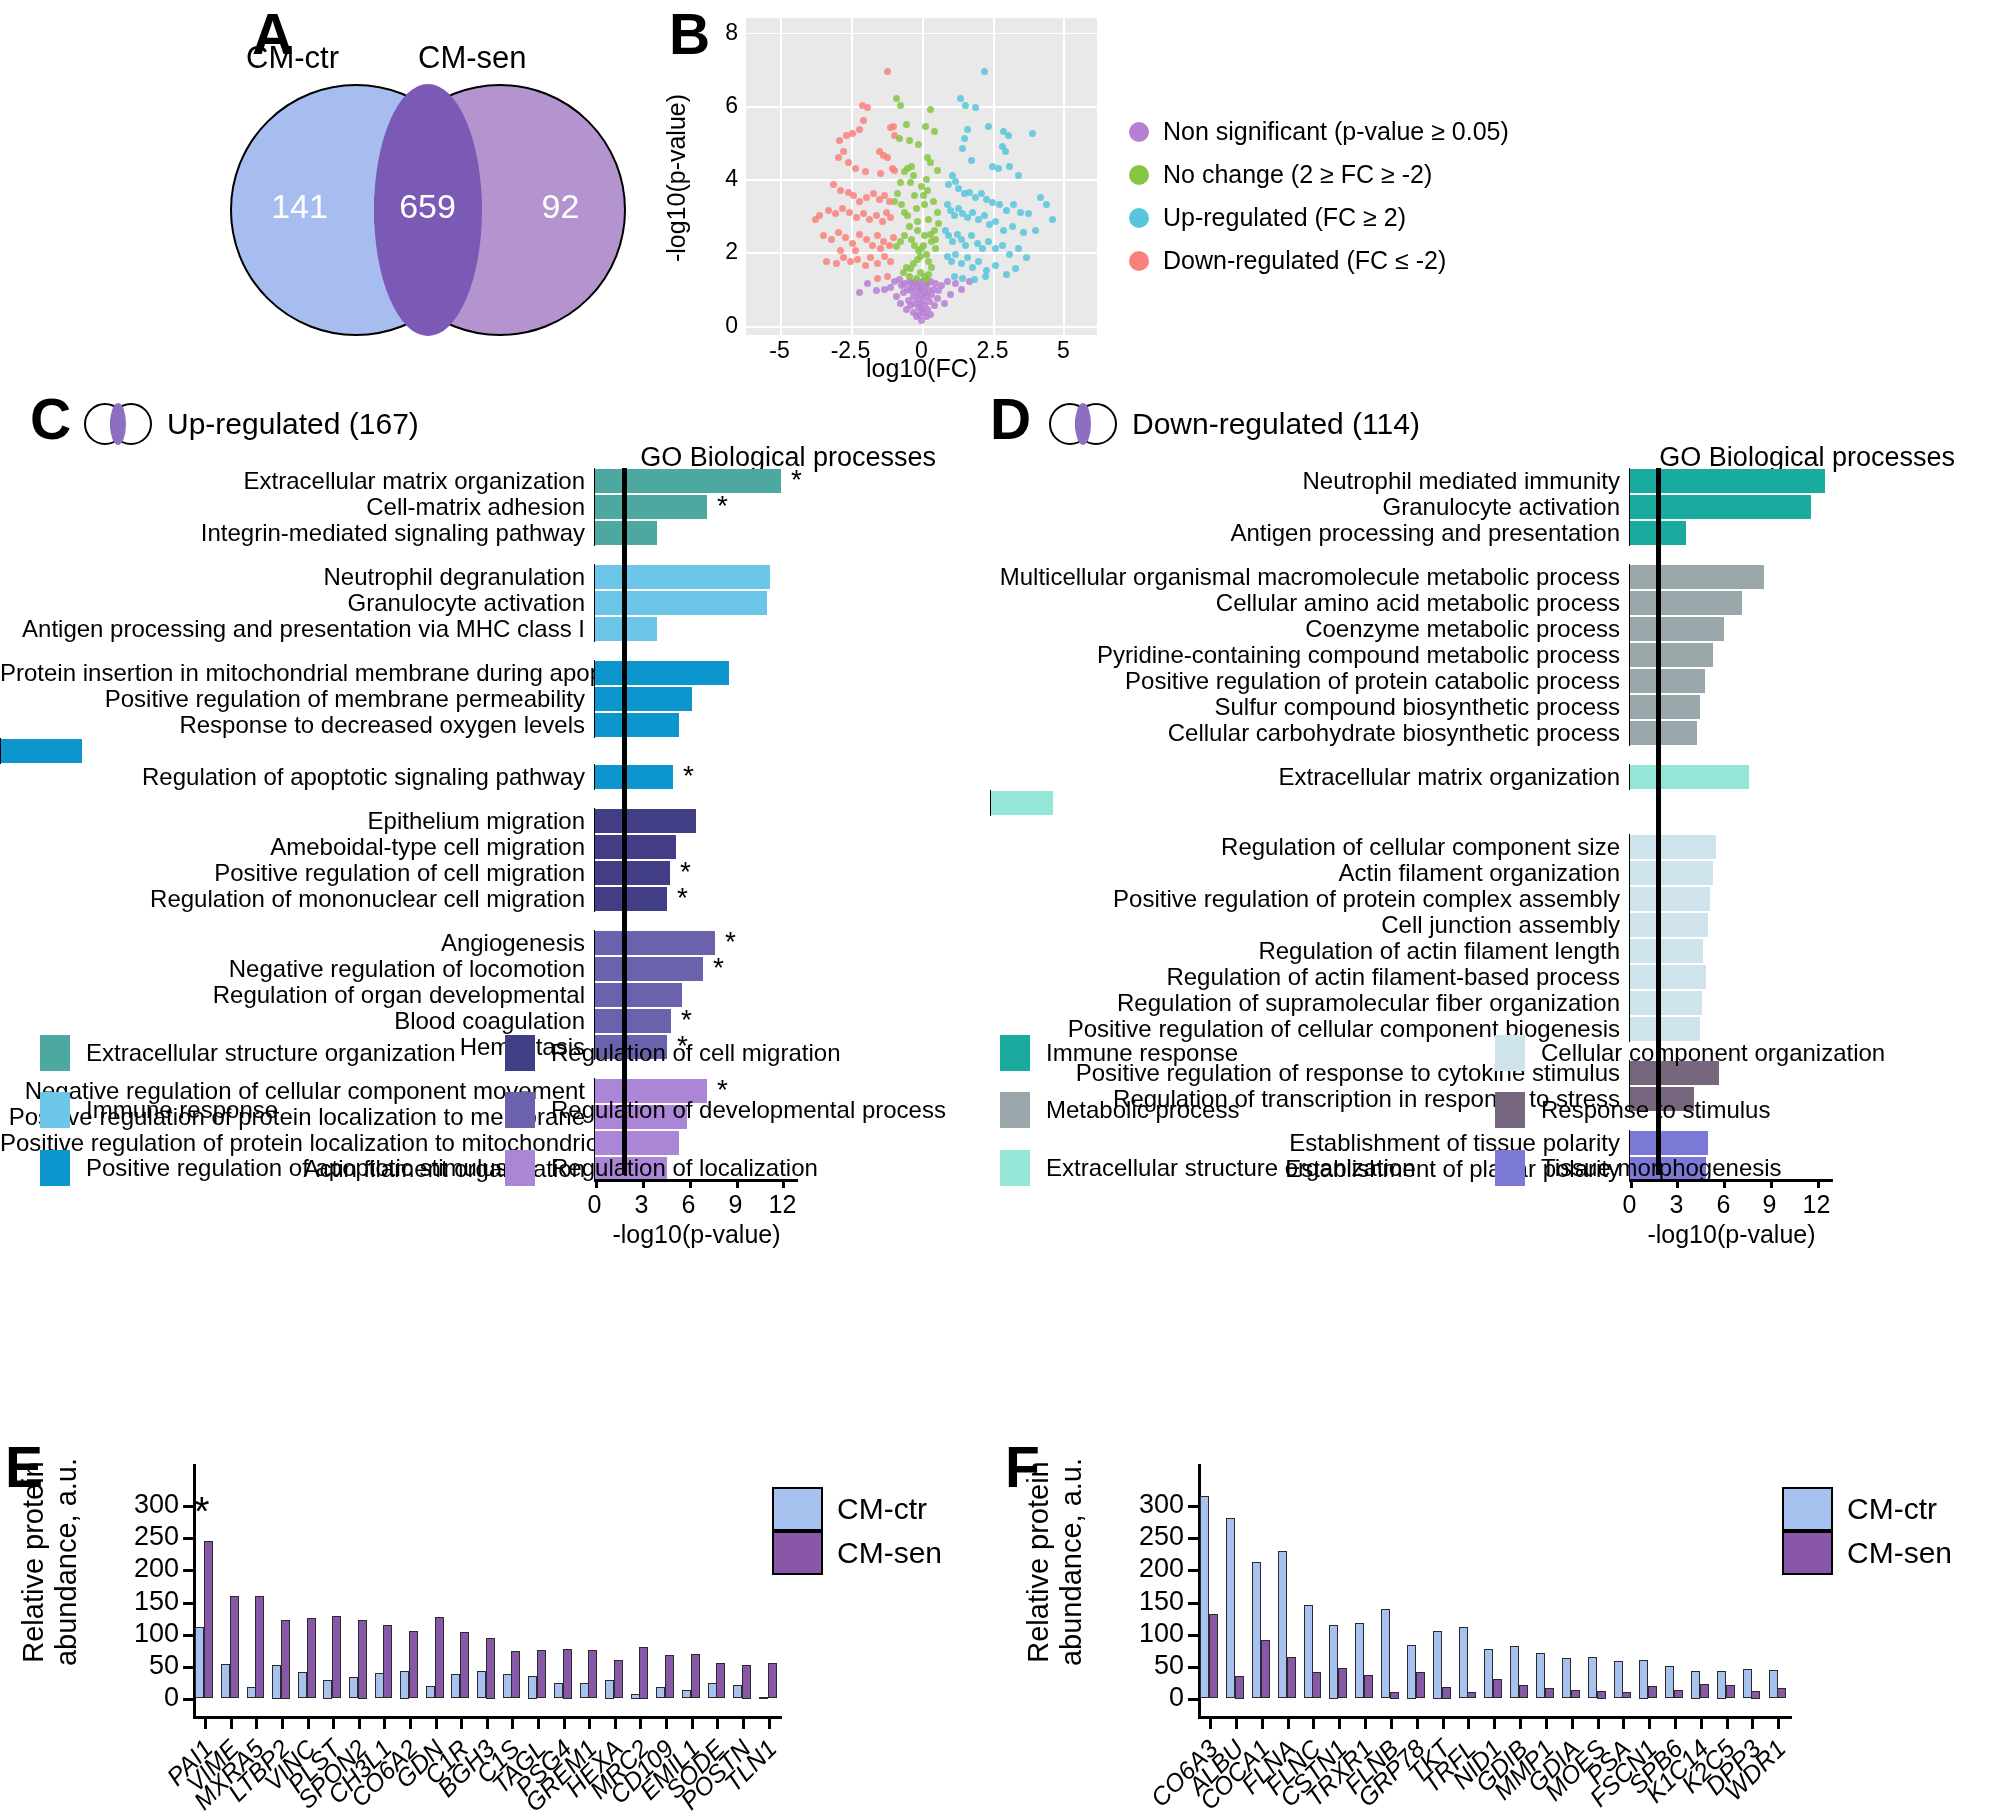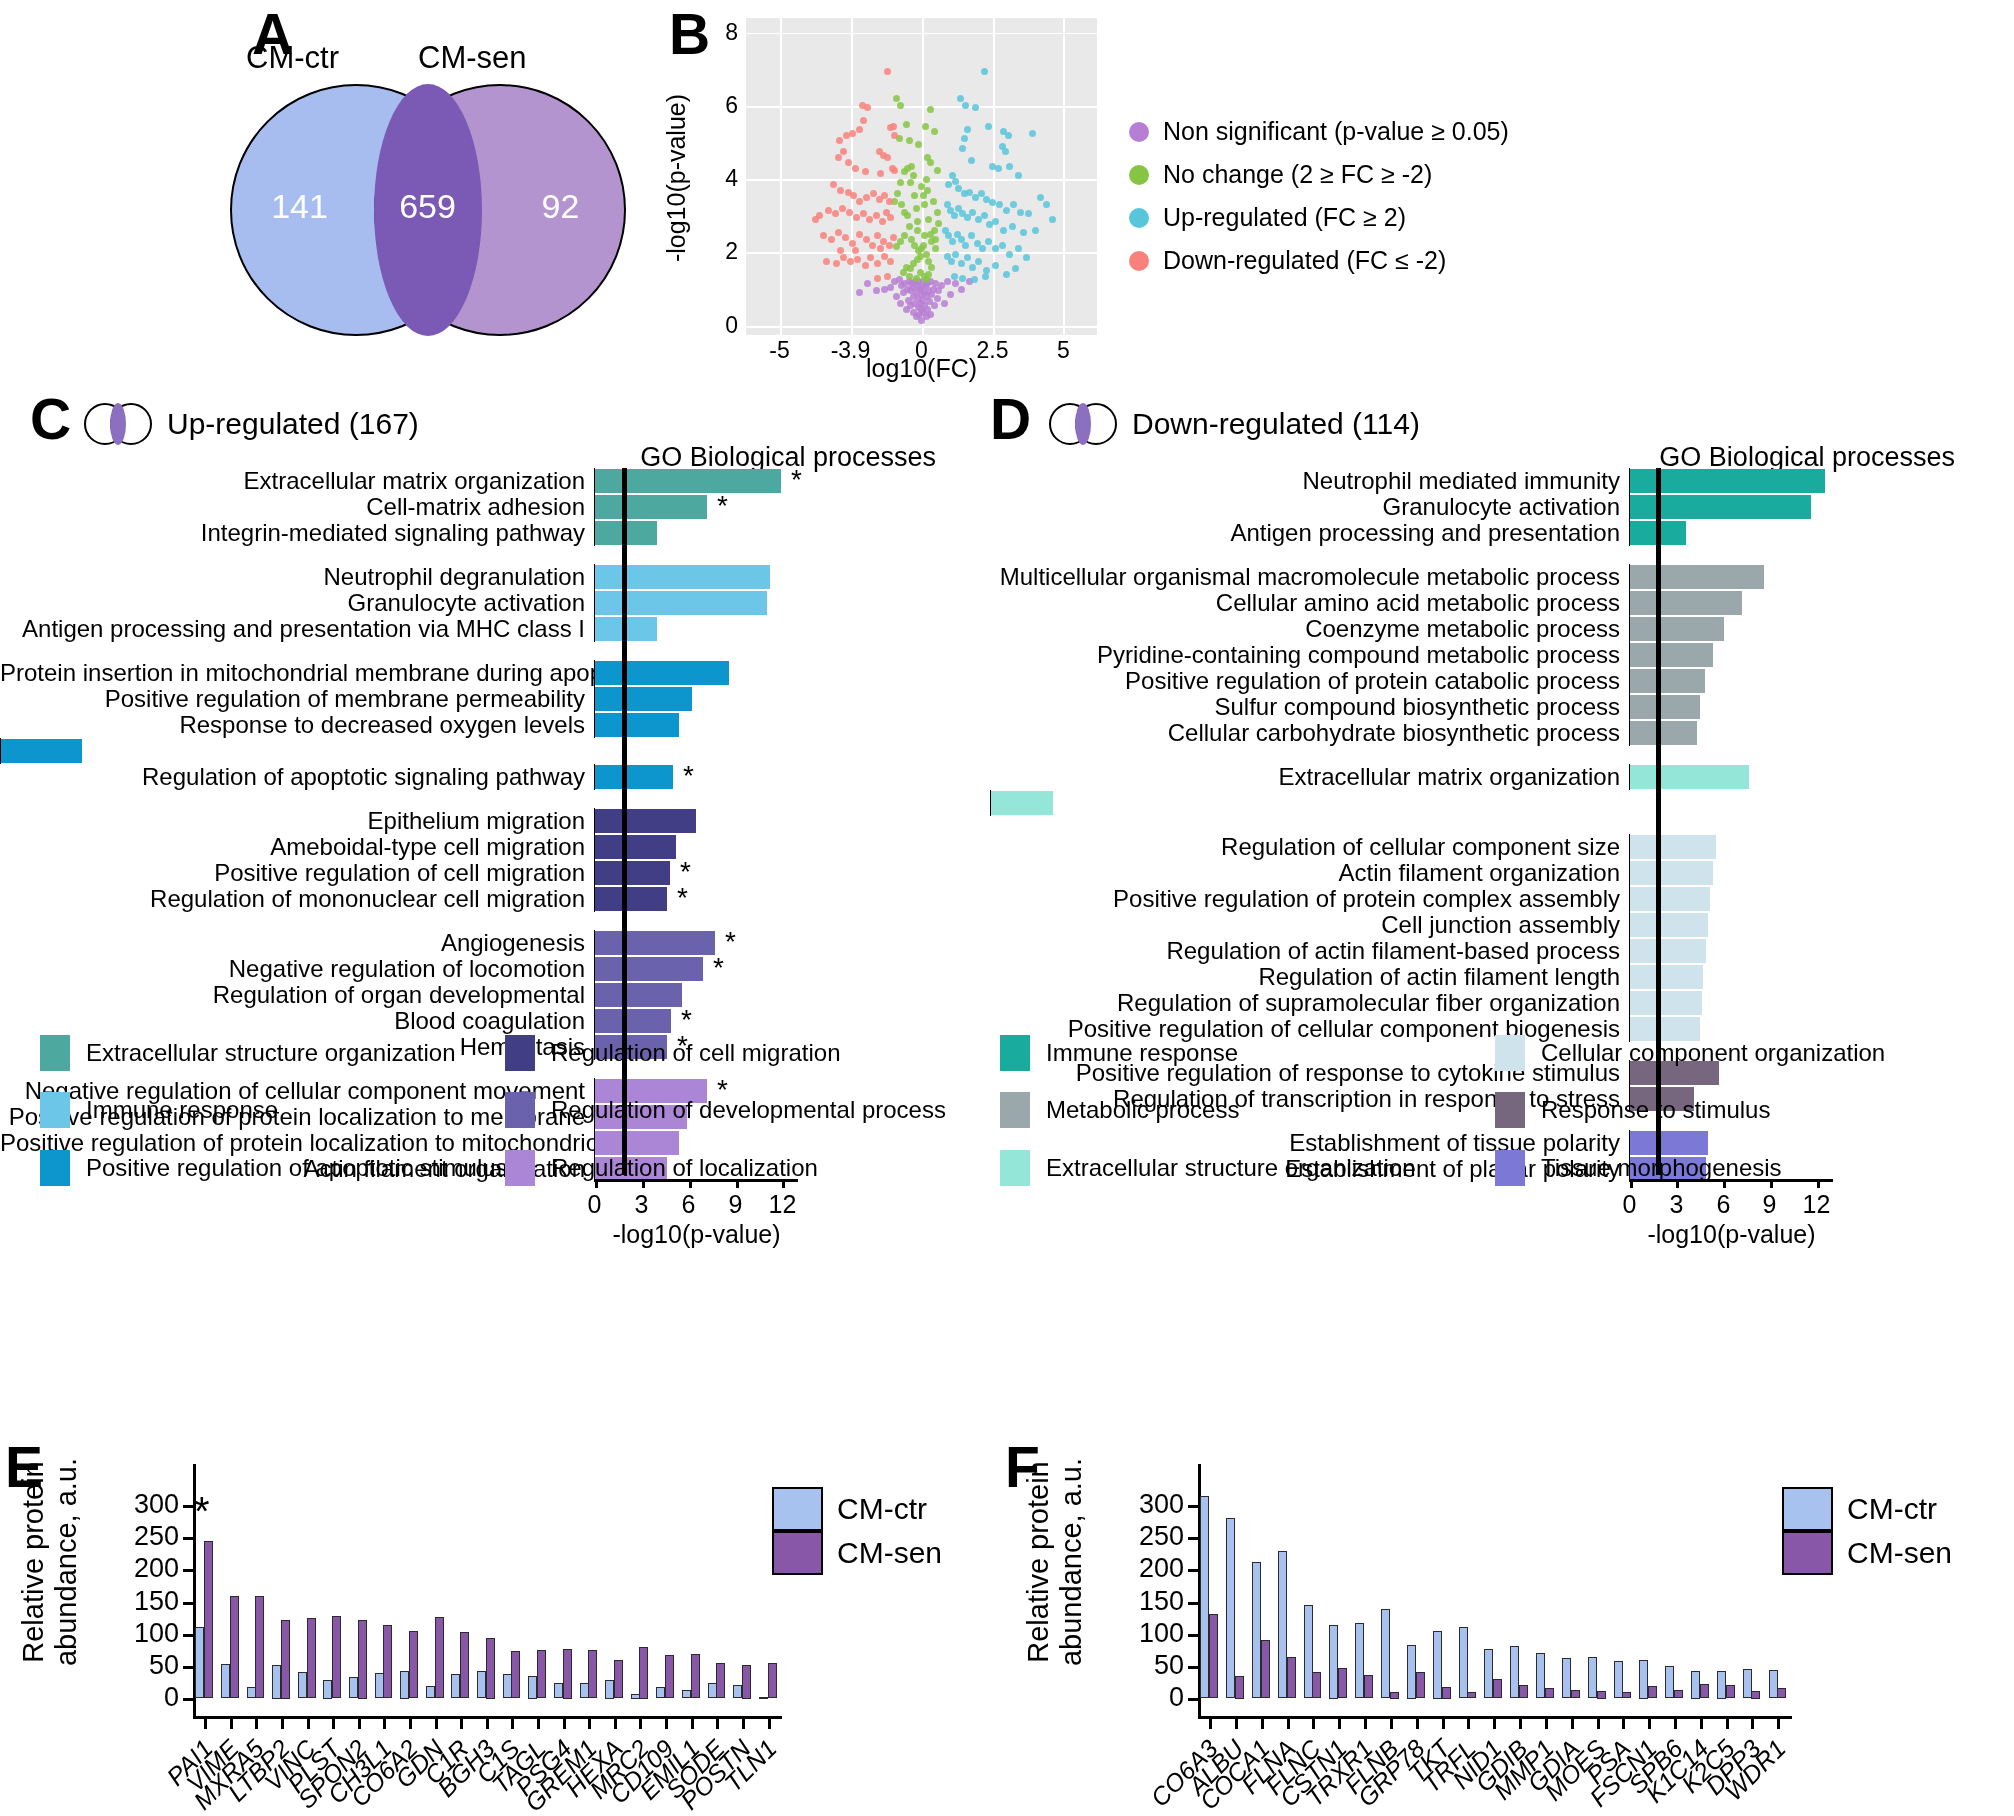--- a/index.html
+++ b/index.html
@@ -114,21 +114,21 @@
   <div class="vp-xlab">log10(FC)</div>
   <div id="vp-yticks">
       <div class="vp-ytick" style="right: 1272px; left: 54px; width: 40px; top: 312px;">0</div>
       <div class="vp-ytick" style="right: 1272px; left: 54px; width: 40px; top: 238px;">2</div>
       <div class="vp-ytick" style="right: 1272px; left: 54px; width: 40px; top: 165px;">4</div>
       <div class="vp-ytick" style="right: 1272px; left: 54px; width: 40px; top: 92px;">6</div>
       <div class="vp-ytick" style="right: 1272px; left: 54px; width: 40px; top: 18.6px;">8</div>
     </div>
   <div id="vp-xticks">
       <div class="vp-xtick" style="left: 106px;">-5</div>
-      <div class="vp-xtick" style="left: 177px;">-3.9</div>
+      <div class="vp-xtick" style="left: 177px;">-2.5</div>
       <div class="vp-xtick" style="left: 248px;">0</div>
       <div class="vp-xtick" style="left: 319px;">2.5</div>
       <div class="vp-xtick" style="left: 390px;">5</div>
     </div>
   <div class="vp-plot" id="vp-plot">
       <div class="vp-grid-h" style="top: 308px;"></div>
       <div class="vp-grid-h" style="top: 234px;"></div>
       <div class="vp-grid-h" style="top: 161px;"></div>
       <div class="vp-grid-h" style="top: 88px;"></div>
       <div class="vp-grid-h" style="top: 14.7px;"></div>
@@ -797,31 +797,31 @@
         </div>
       </div>
       <div class="go-row">
         <div class="lbl" style="width: 639px;">Cell junction assembly</div>
         <div class="axis-tick"></div>
         <div class="track" style="width: 203px;">
           <div class="bar" style="width: 78px; background: rgb(207, 227, 236);"></div>
         </div>
       </div>
       <div class="go-row">
+        <div class="lbl" style="width: 639px;">Regulation of actin filament length</div>
+        <div class="axis-tick"></div>
+        <div class="track" style="width: 203px;">
+          <div class="bar" style="width: 73px; background: rgb(207, 227, 236);"></div>
+        </div>
+      </div>
+      <div class="go-row">
         <div class="lbl" style="width: 639px;">Regulation of actin filament-based process</div>
         <div class="axis-tick"></div>
         <div class="track" style="width: 203px;">
           <div class="bar" style="width: 76px; background: rgb(207, 227, 236);"></div>
-        </div>
-      </div>
-      <div class="go-row">
-        <div class="lbl" style="width: 639px;">Regulation of actin filament length</div>
-        <div class="axis-tick"></div>
-        <div class="track" style="width: 203px;">
-          <div class="bar" style="width: 73px; background: rgb(207, 227, 236);"></div>
         </div>
       </div>
       <div class="go-row">
         <div class="lbl" style="width: 639px;">Regulation of supramolecular fiber organization</div>
         <div class="axis-tick"></div>
         <div class="track" style="width: 203px;">
           <div class="bar" style="width: 72px; background: rgb(207, 227, 236);"></div>
         </div>
       </div>
       <div class="go-row">

